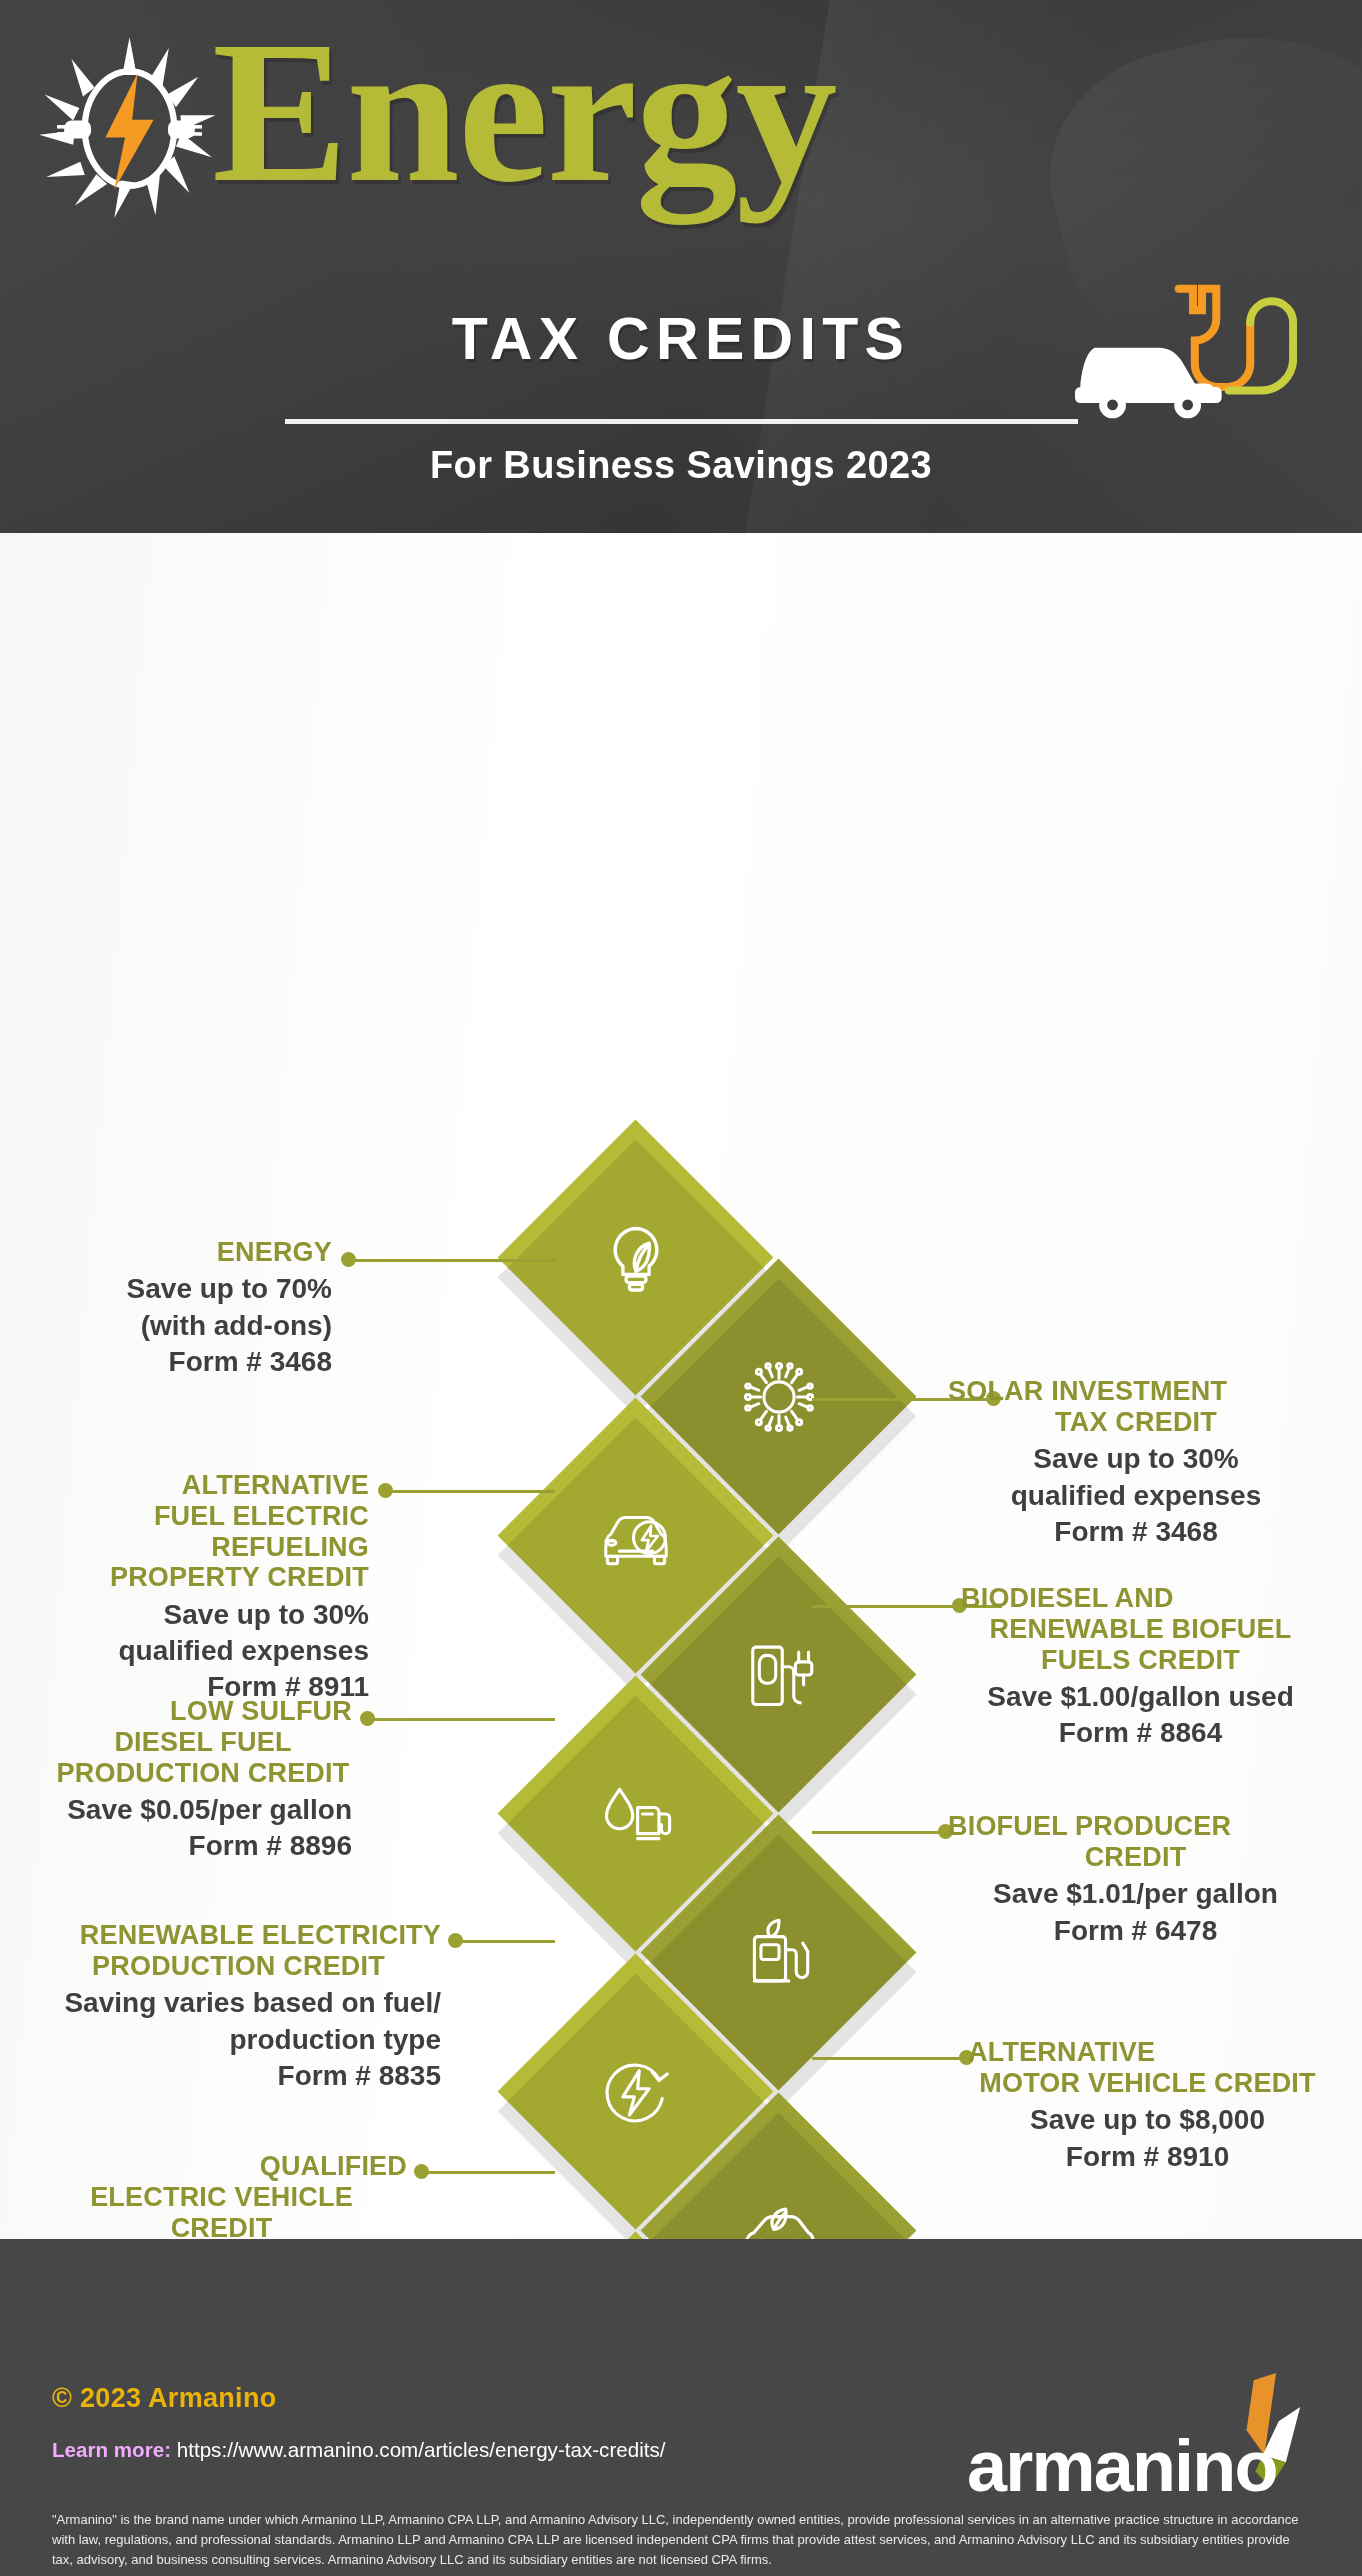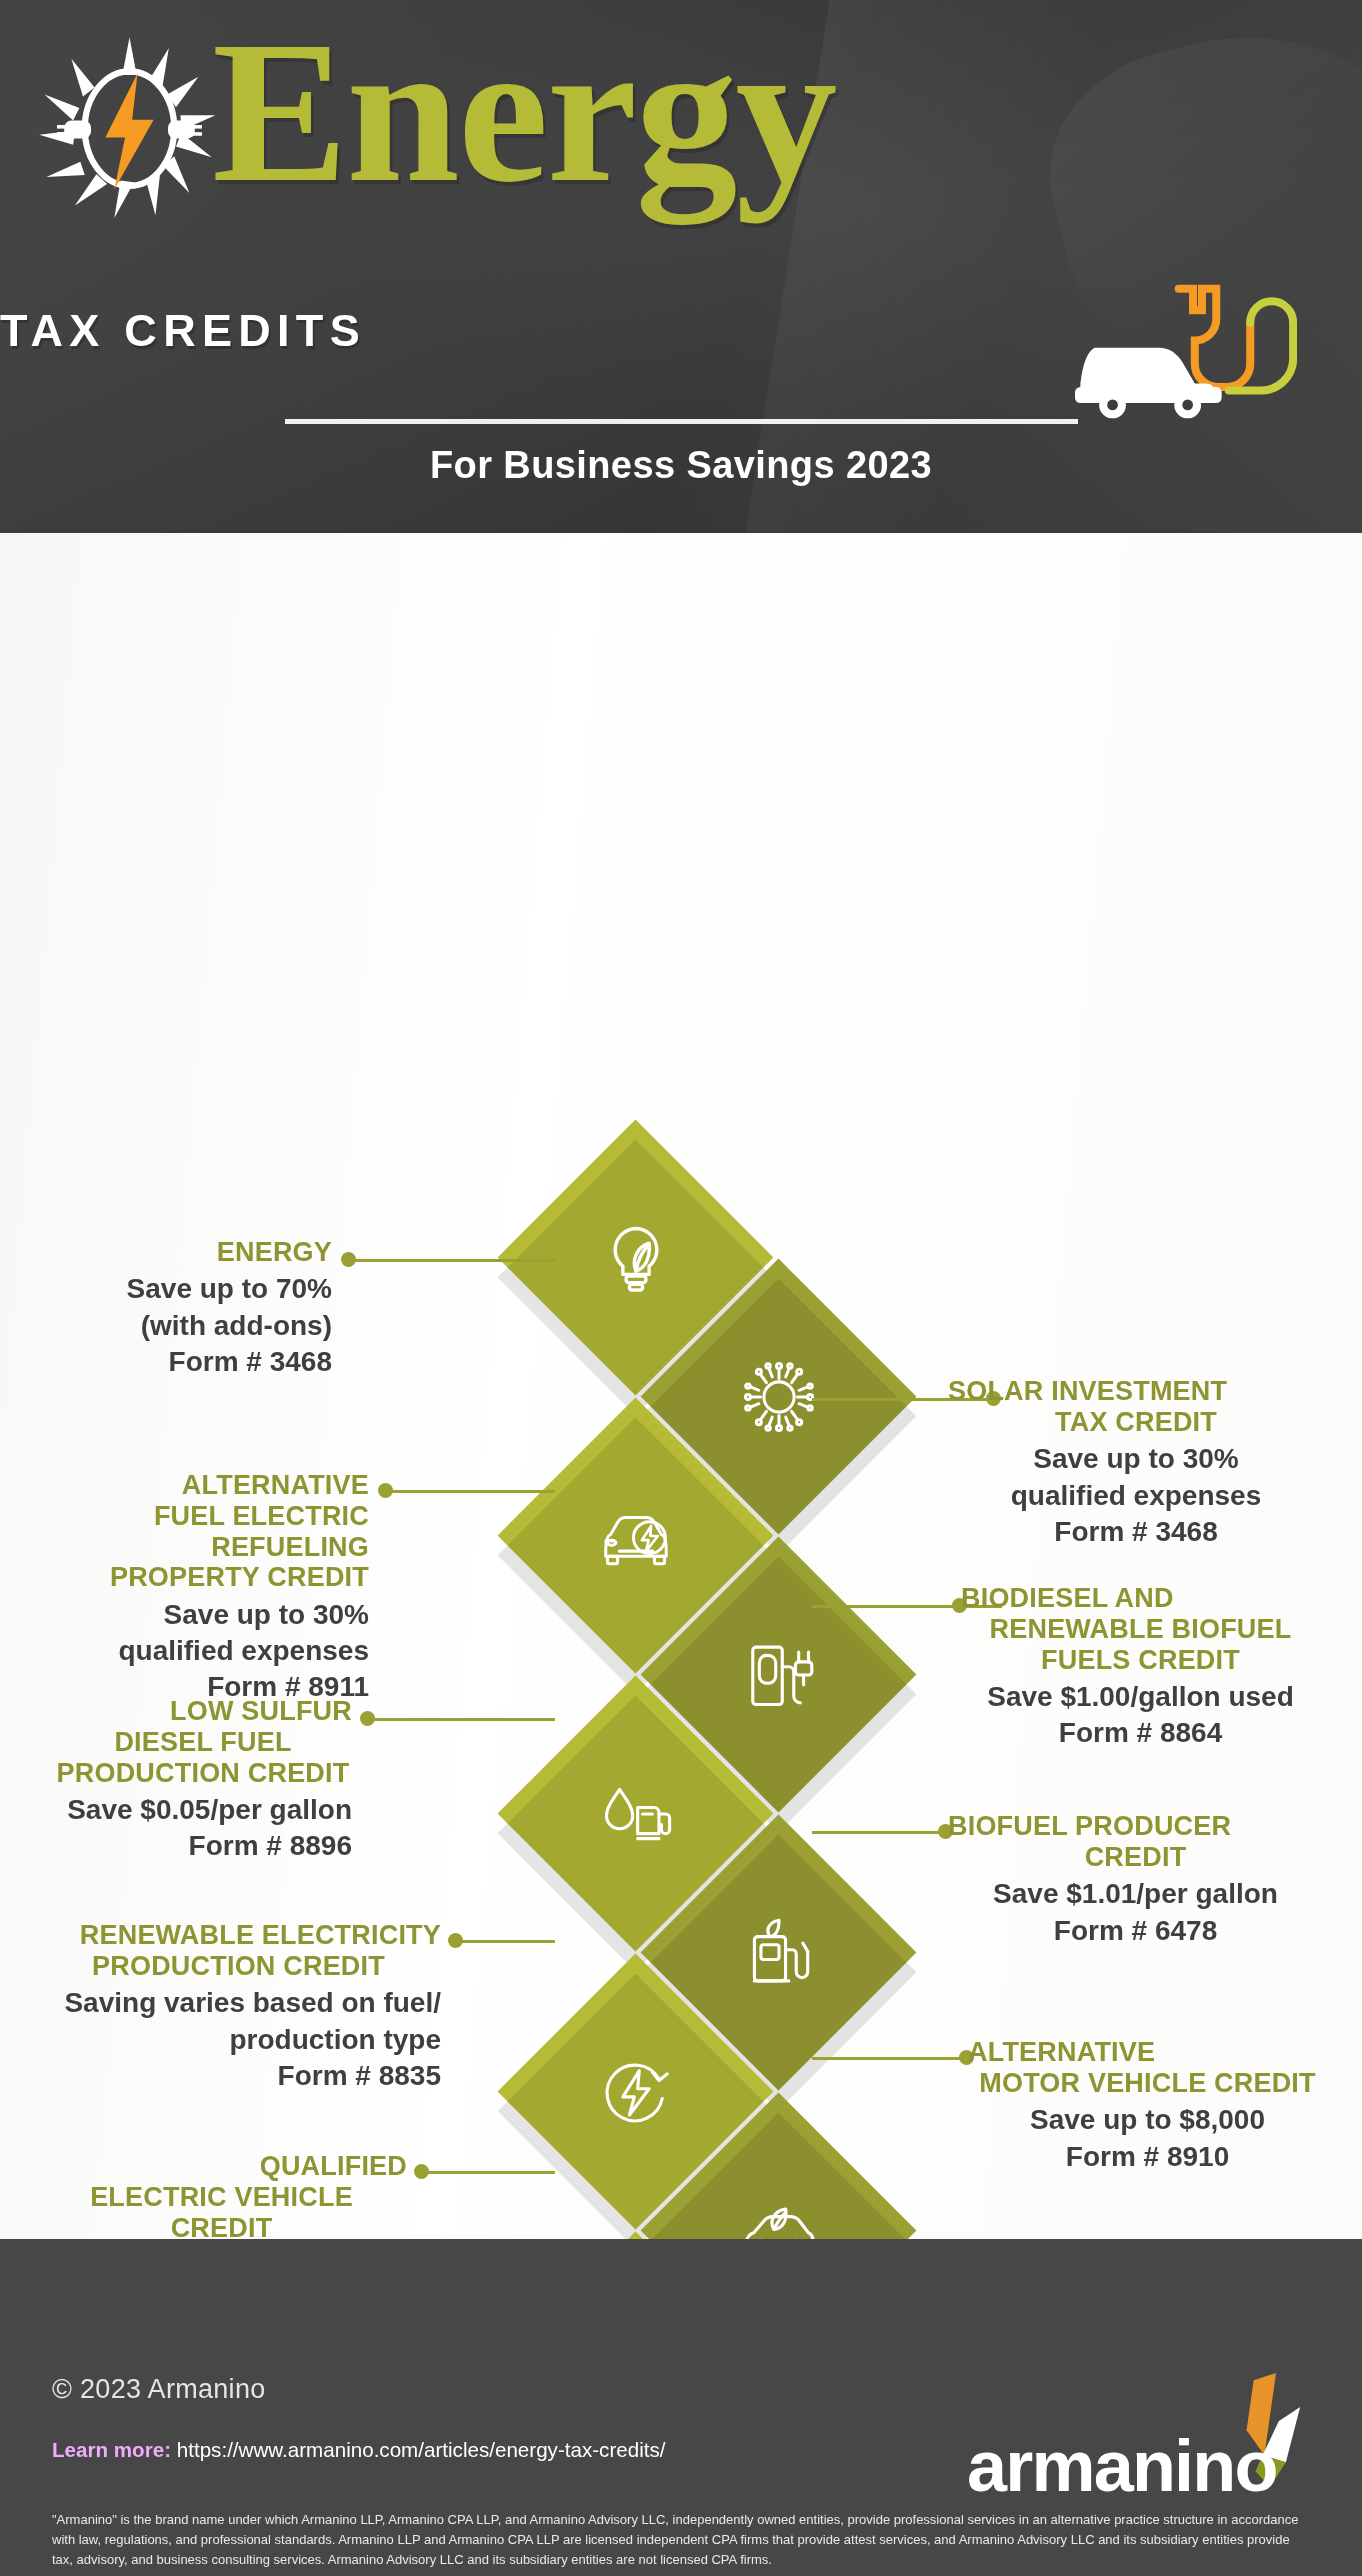--- a/index.html
+++ b/index.html
@@ -34,22 +34,22 @@
   .logo-mark{position:absolute;left:32px;top:32px;width:195px;height:195px;}
 
   .title-energy{
     position:absolute;left:212px;top:9px;
     font-family:"Liberation Serif", serif;
     font-size:204px;line-height:1;font-weight:700;
     color:#b5bb36;letter-spacing:-1.8px;
     text-shadow:2.7px 3.6px 0 rgba(0,0,0,0.18);
   }
   .title-taxcredits{
-    position:absolute;left:0;right:0;top:305px;text-align:left;
-    font-size:45px;font-weight:700;letter-spacing:6.3px;color:#ffffff;
+    position:absolute;left:0;right:0;top:305px;text-align:center;
+    font-size:59px;font-weight:700;letter-spacing:6.3px;color:#ffffff;
     text-shadow:1.8px 2.7px 0 rgba(0,0,0,0.22);
   }
   .title-rule{
     position:absolute;left:285px;top:419px;width:793px;height:4.5px;background:#ffffff;opacity:.92;
   }
   .title-sub{
     position:absolute;left:0;right:0;top:444px;text-align:center;
     font-size:38px;font-weight:700;color:#ffffff;letter-spacing:0.4px;
   }
   .car-plug{position:absolute;right:65px;top:269px;width:233px;height:152px;}
@@ -91,22 +91,22 @@
   .blk.left .ln, .blk.left .hd{ text-align:right; }
   .blk.left .sub{ text-align:center; }
   .blk.right .sub{ text-align:center; }
   .sub{margin-top:3.6px;}
 
   
   .footer{
     position:relative;width:1362px;height:337px;background:#474747;
   }
   .copy{
-    position:absolute;left:52px;top:135px;
-    color:#e5e5e5;font-size:27px;font-weight:400;letter-spacing:0.3px;
+    position:absolute;left:52px;top:144px;
+    color:#eab308;font-size:27px;font-weight:700;letter-spacing:0.3px;
   }
   .learn{position:absolute;left:52px;top:199px;font-size:20.6px;font-weight:700;}
   .learn .lm{color:#f0abfc;}
   .learn .url{color:#ffffff;font-weight:400;}
   .armanino-logo{position:absolute;right:36px;top:134px;width:359px;height:134px;}
   .arm-word{
     position:absolute;left:0;bottom:0;color:#ffffff;font-size:72px;font-weight:700;
     letter-spacing:-1.8px;font-family:"Liberation Sans", sans-serif;
   }
   .disclaimer{

